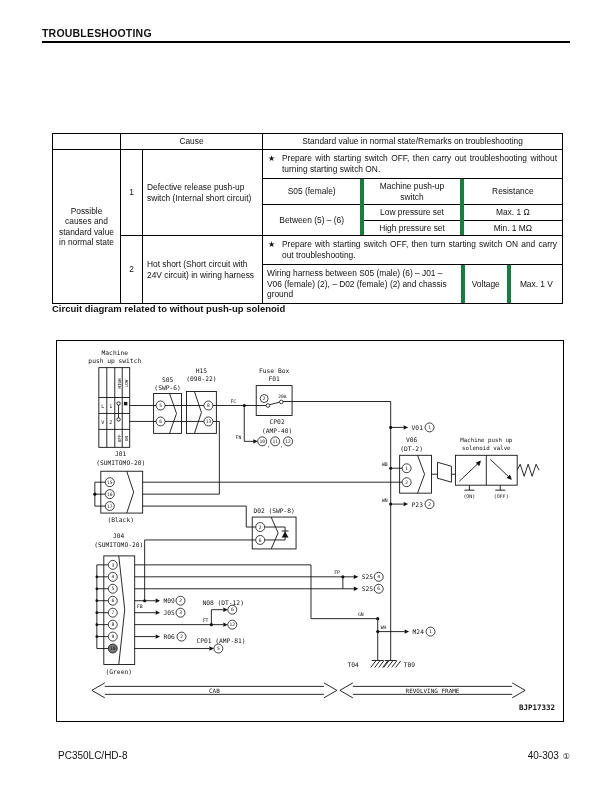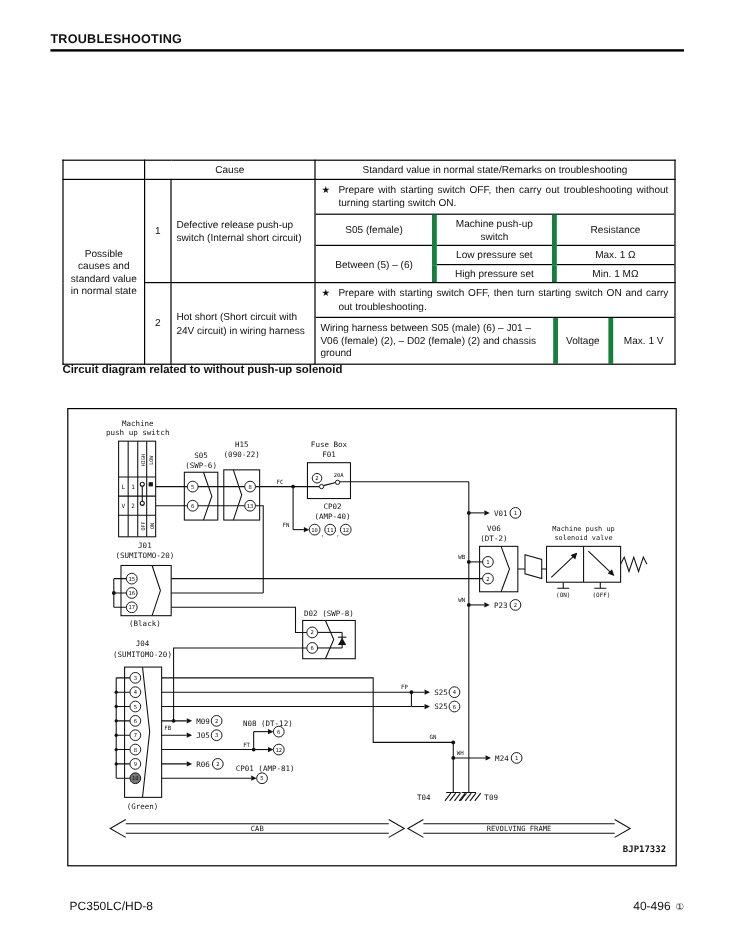--- a/index.html
+++ b/index.html
@@ -456,16 +456,16 @@
     <g font-size="6" text-anchor="middle">
       <text x="158" y="352.5">CAB</text>
       <text x="377" y="352.5">REVOLVING FRAME</text>
     </g>
     <text x="500" y="370" font-size="7.5" text-anchor="end" font-weight="bold" font-family="Liberation Sans, sans-serif">BJP17332</text>
   </svg>
   </div>
 
   <div class="ftr-left">PC350LC/HD-8</div>
   <div class="ftr-right">
-    <span>40-496</span><span class="mark">①</span>
+    <span>40-303</span><span class="mark">①</span>
   </div>
 
 </div>
 
 </body></html>

